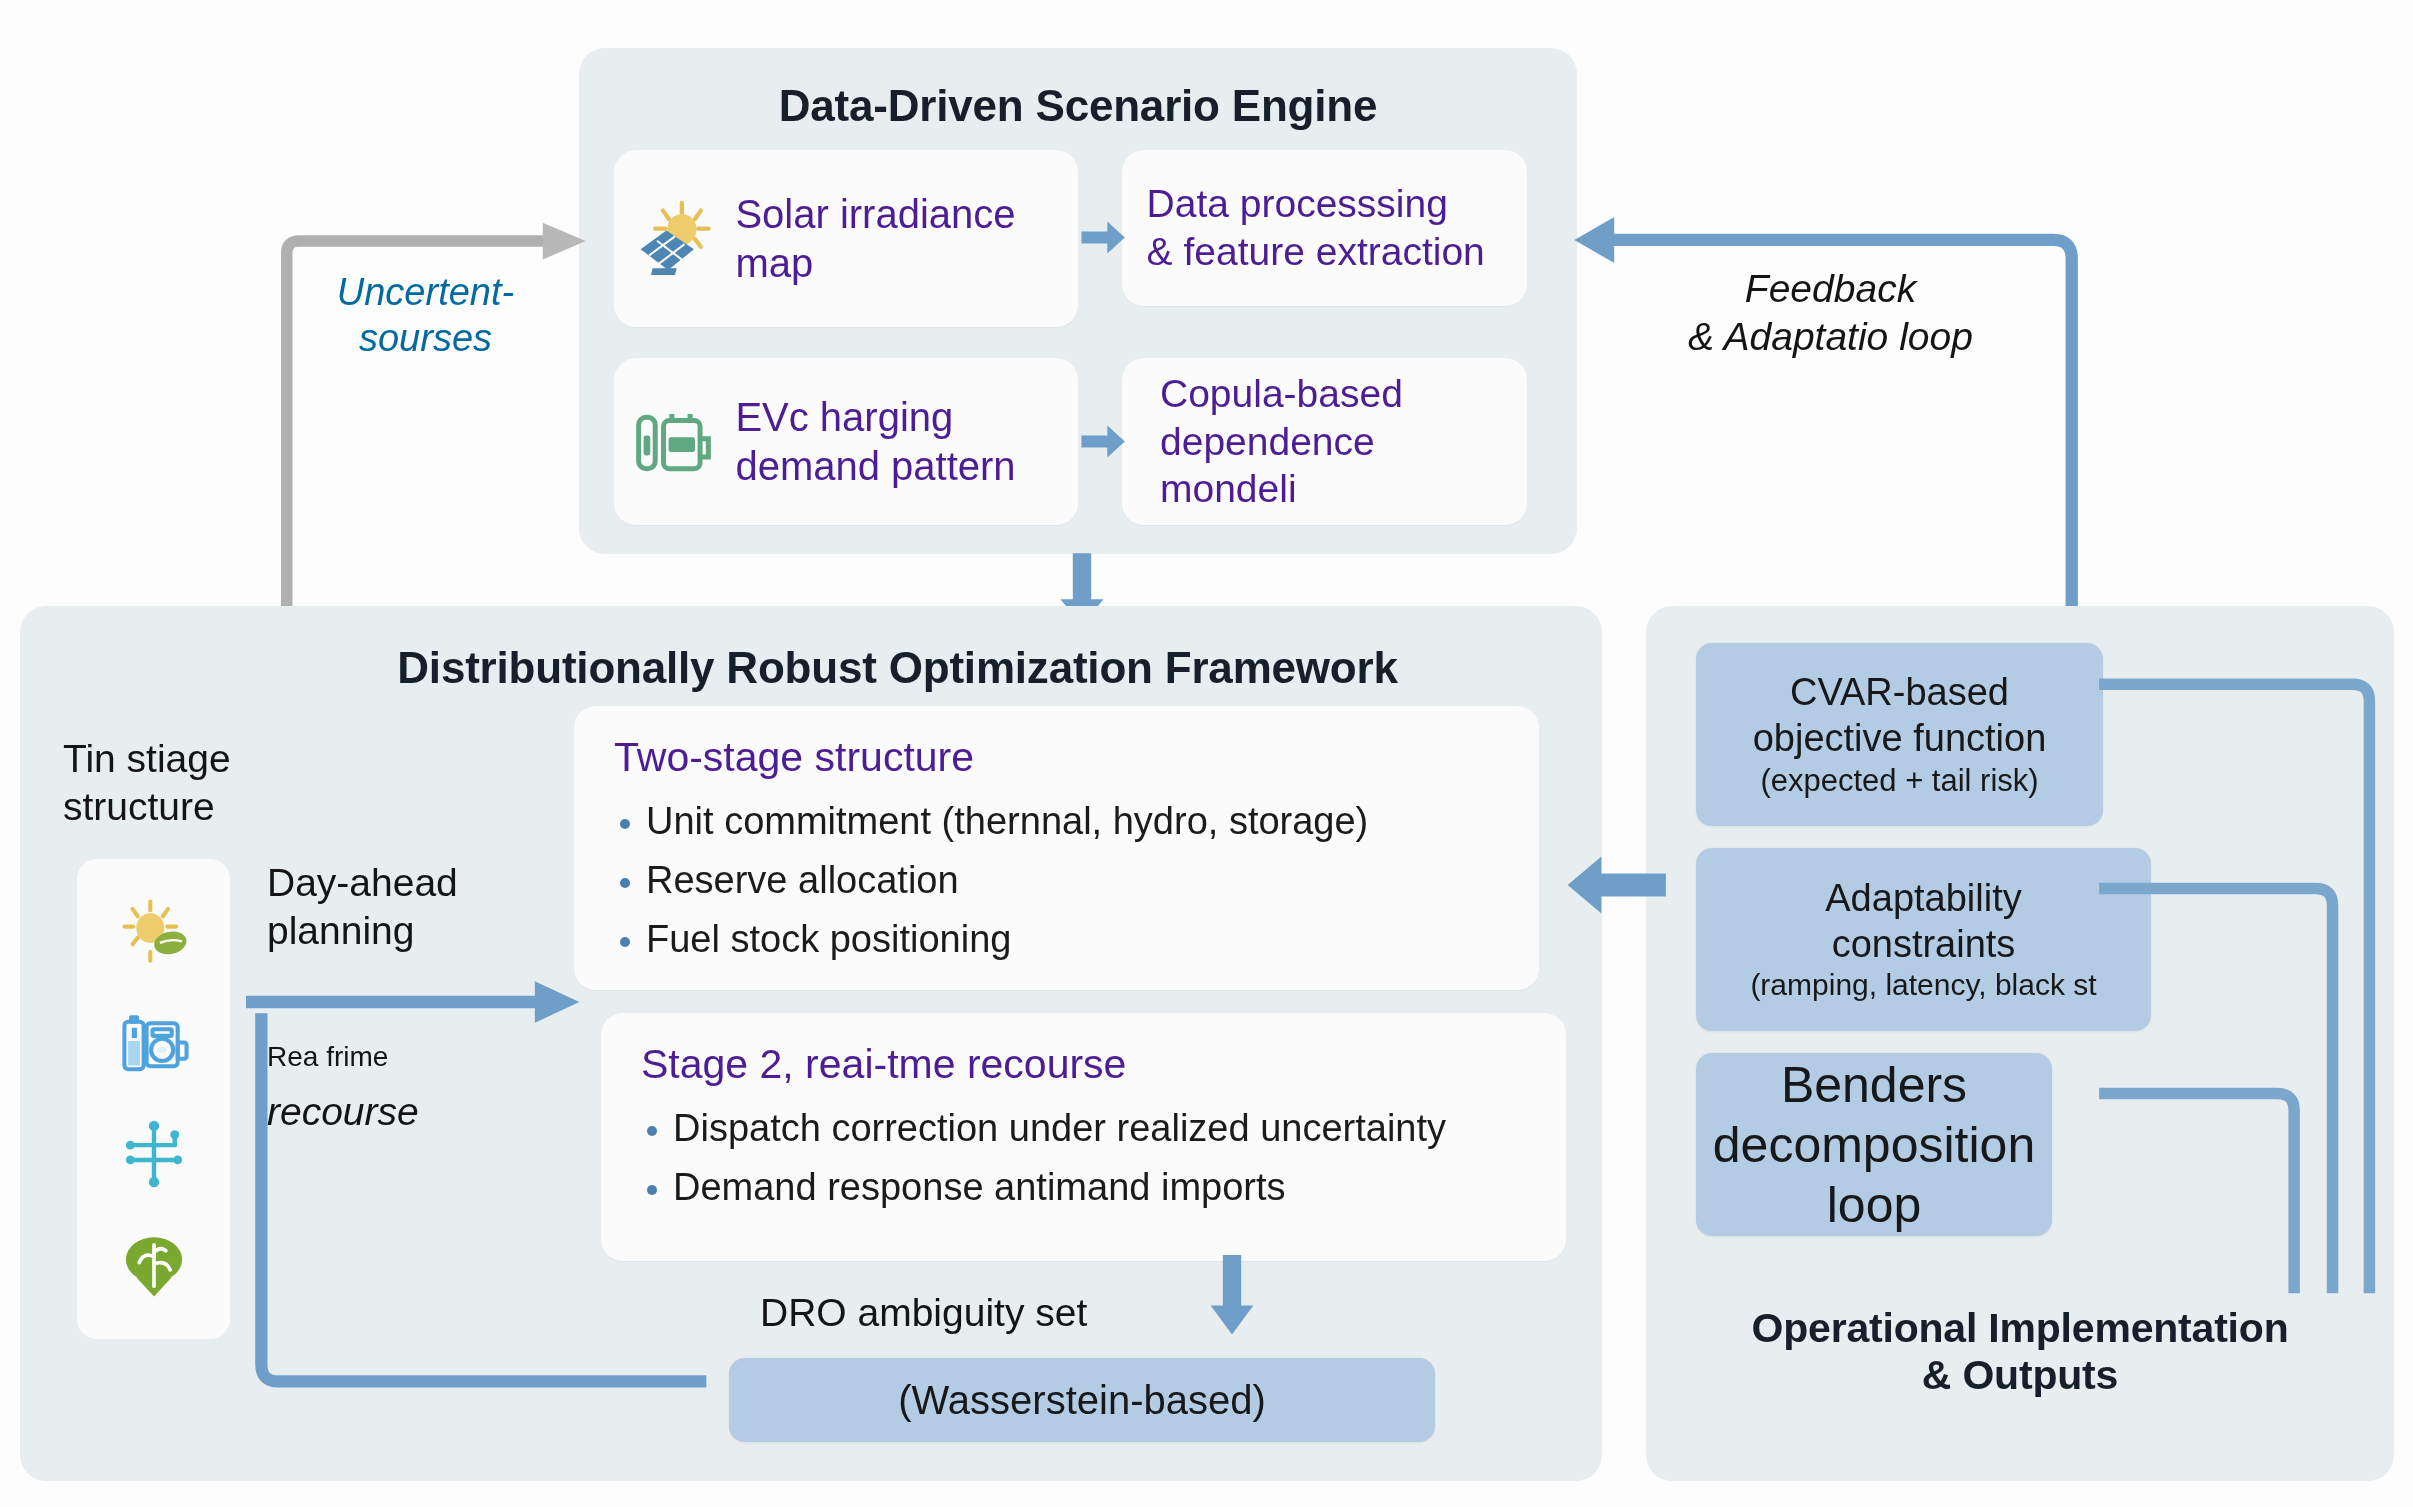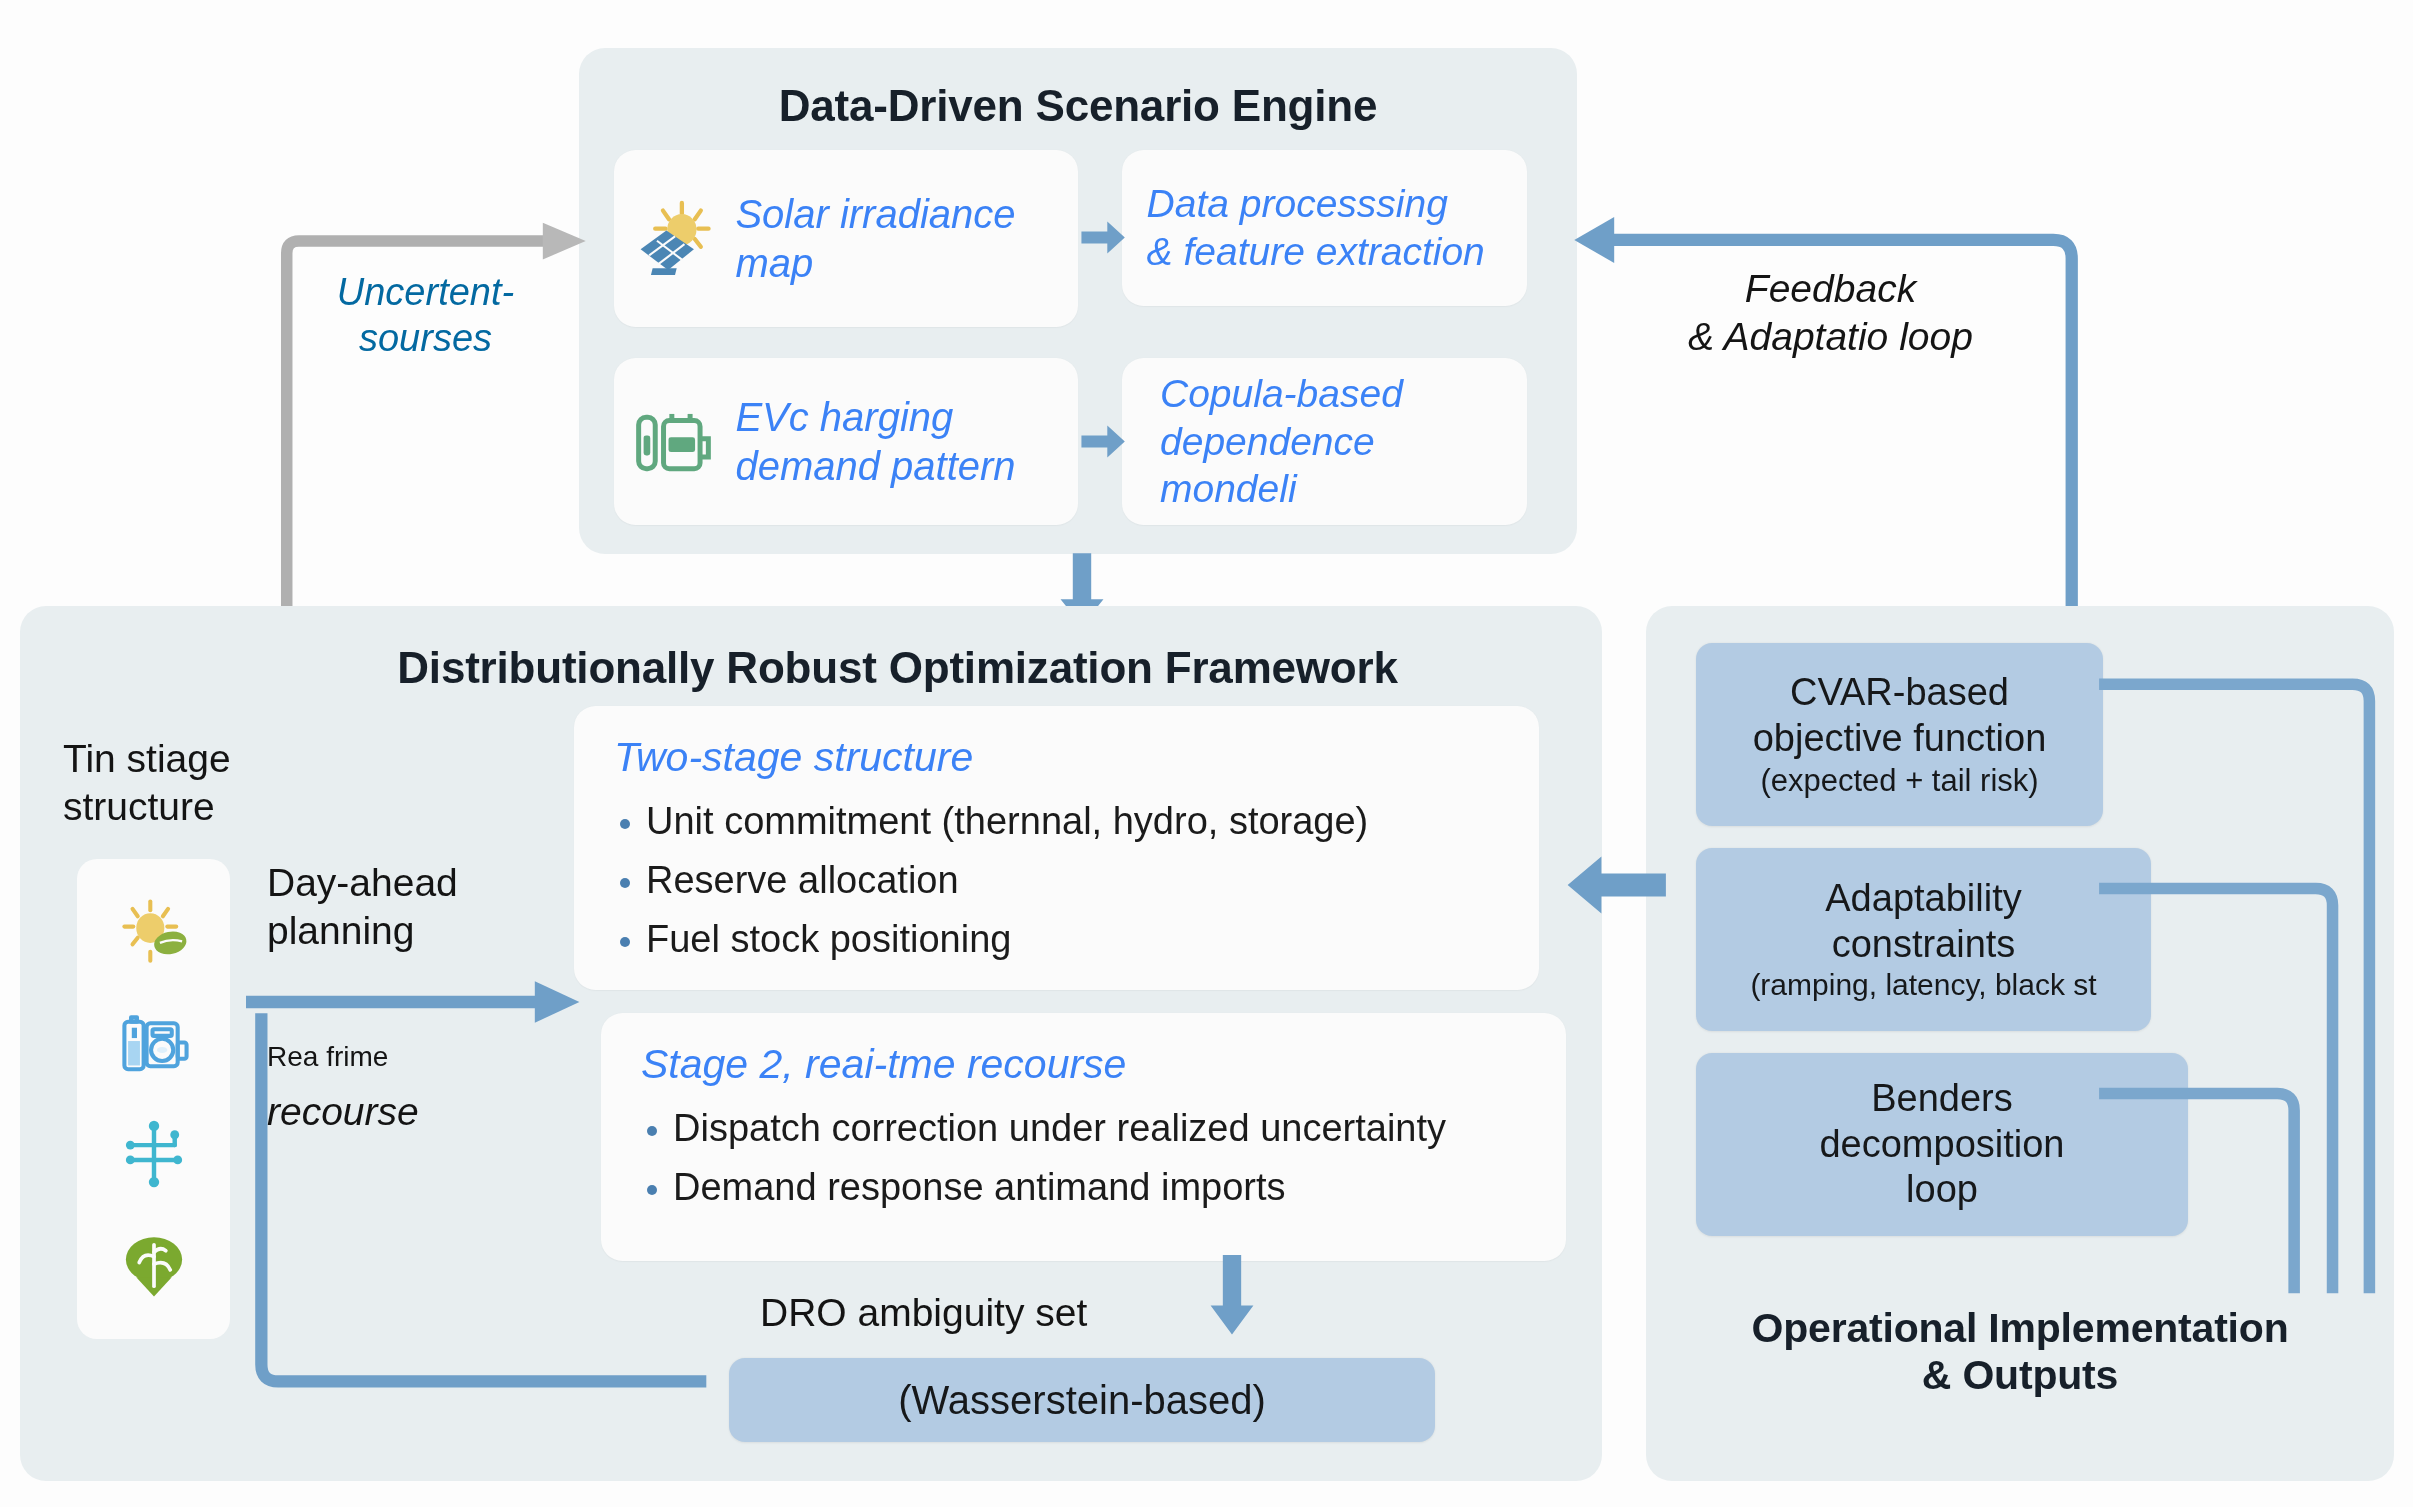--- a/index.html
+++ b/index.html
@@ -28,23 +28,22 @@
   
   .card {
     position: absolute;
     background: #fbfbfb;
     border-radius: 21.5px;
     display: flex;
     align-items: center;
     box-shadow: 0 0.8px 1.5px rgba(0,0,0,0.04);
   }
   .card-text {
-    color: #3b82f6;
+    color: #4c1d95;
     line-height: 1.22;
-    font-style: italic;
   }
 
   
   .bluebox {
     position: absolute;
     background: #b3cbe3;
     border-radius: 16px;
     display: flex;
     flex-direction: column;
     align-items: center;
@@ -315,21 +314,21 @@
 objective function</span>
     <span class="sub">(expected + tail risk)</span>
   </div>
 
   <div class="bluebox" style="left:1696px; top:848px; width:455px; height:183px; font-size:38px; overflow:hidden;">
     <span style="white-space:pre-line;">Adaptability
 constraints</span>
     <span class="sub" style="font-size:30px; white-space:nowrap;">(ramping, latency, black st</span>
   </div>
 
-  <div class="bluebox" style="left:1696px; top:1053px; width:492px; height:183px; font-size:38px;">
+  <div class="bluebox" style="left:1696px; top:1053px; width:356px; height:183px; font-size:50px;">
     <span style="white-space:pre-line;">Benders
 decomposition
 loop</span>
   </div>
 
   <svg class="arrow" style="left:2099px; top:675px;" width="292" height="622" viewBox="0 0 380 810">
     <path d="M0 12 L330 12 Q352 12 352 34 L352 805" fill="none" stroke="#7ba7cd" stroke-width="15"></path>
     <path d="M0 278 L282 278 Q304 278 304 300 L304 805" fill="none" stroke="#7ba7cd" stroke-width="15"></path>
     <path d="M0 545 L232 545 Q254 545 254 567 L254 805" fill="none" stroke="#7ba7cd" stroke-width="15"></path>
   </svg>

